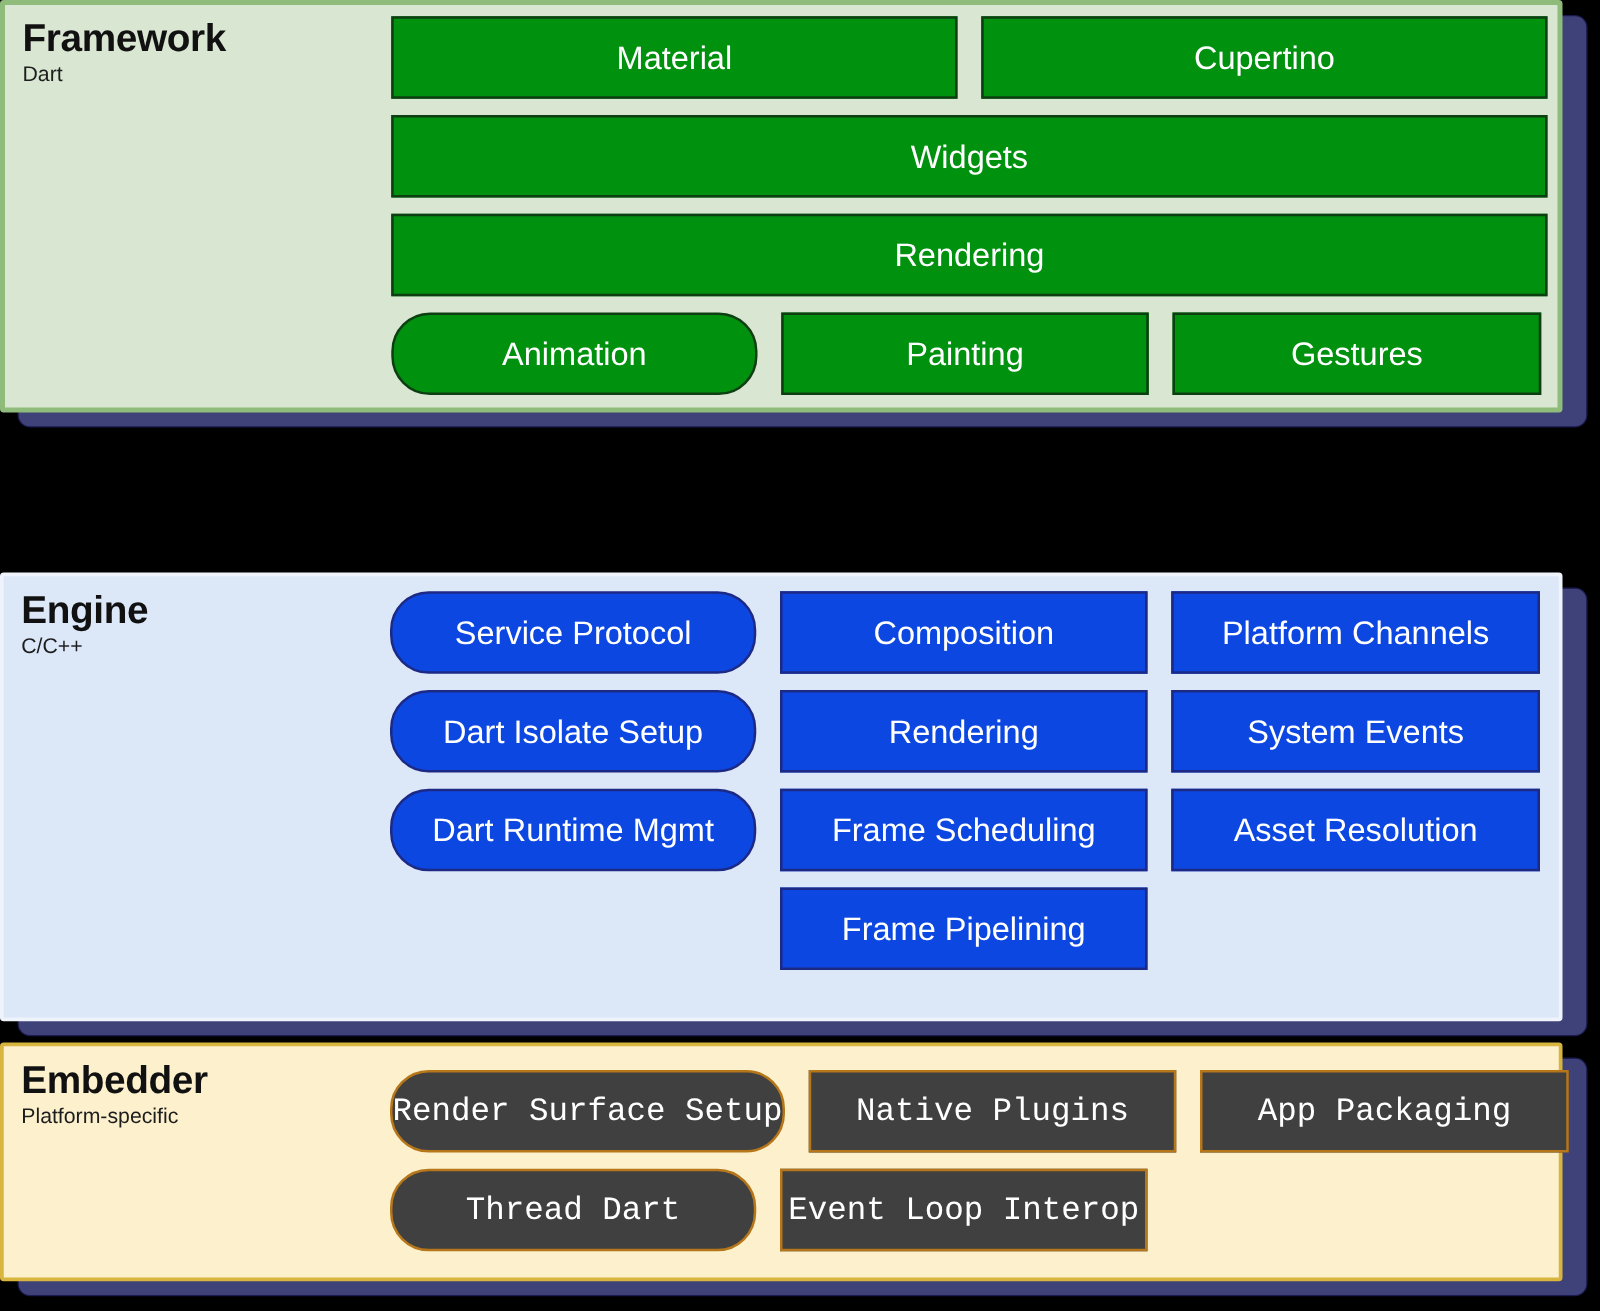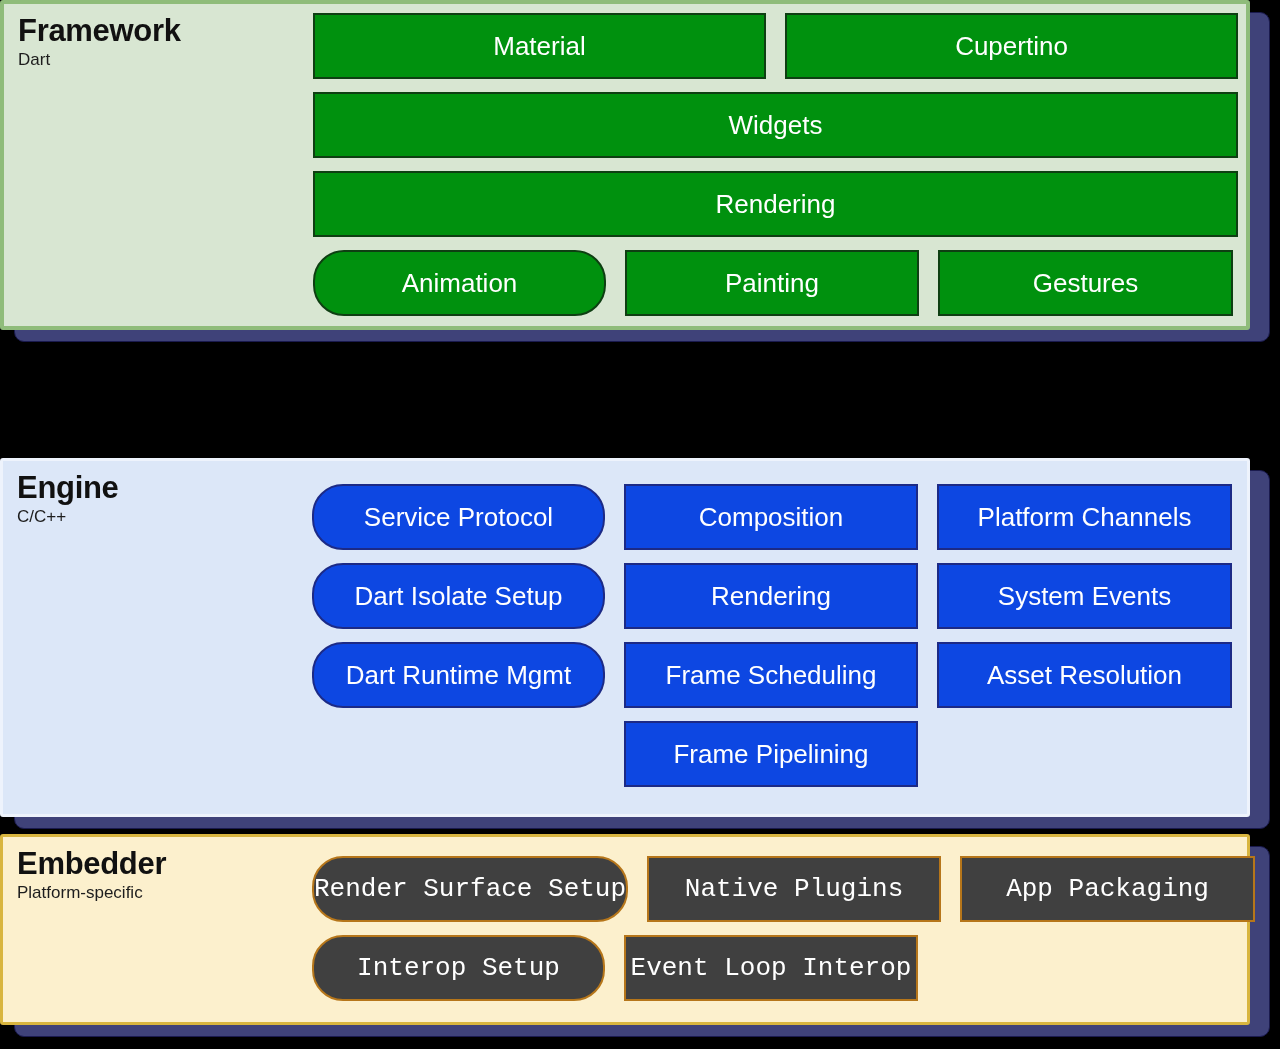--- a/index.html
+++ b/index.html
@@ -136,21 +136,21 @@
     border: 2px solid #b6761a;
     font-family: Liberation Mono, monospace;
   }
 
   
   .layer-framework { top: 0px;   height: 342px; width: 1270px; }
   .layer-engine    { top: 458px; height: 371px; width: 1270px; }
   .layer-embedder  { top: 834px; height: 203px; width: 1270px; }
 
   .layer-framework .layer-content { top: 9px; }
-  .layer-engine    .layer-content { top: 23px; }
+  .layer-engine    .layer-content { top: 12px; }
   .layer-embedder  .layer-content { top: 19px; }
 </style>
 </head>
 <body>
 
 <div id="diagram">
 
   <section class="layer layer-framework">
     <div class="layer-shadow"></div>
     <div class="layer-panel">
@@ -229,21 +229,21 @@
       </div>
       <div class="layer-content">
 
         <div class="grid-row">
           <div class="cell col1 box-orange">Render Surface Setup</div>
           <div class="cell col2 box-orange">Native Plugins</div>
           <div class="cell col3 box-orange">App Packaging</div>
         </div>
 
         <div class="grid-row">
-          <div class="cell col1 box-orange">Interop Setup</div>
+          <div class="cell col1 box-orange">Thread Dart</div>
           <div class="cell col2 box-orange">Event Loop Interop</div>
           <div class="cell col3 spacer"></div>
         </div>
 
       </div>
     </div>
   </section>
 
 </div>
 

